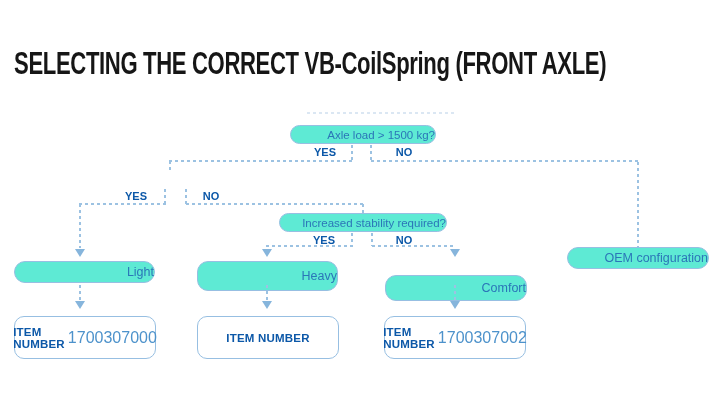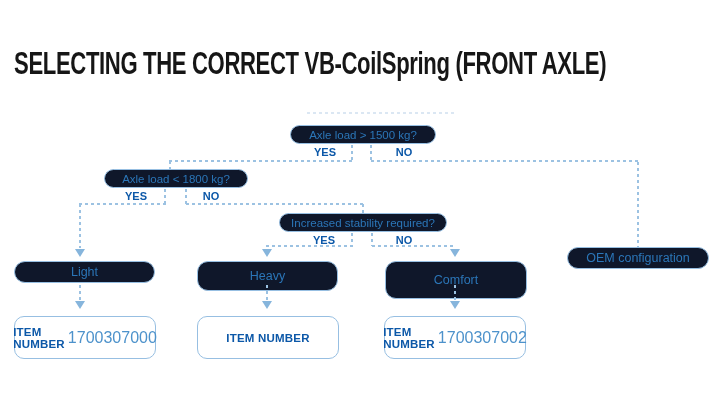--- a/index.html
+++ b/index.html
@@ -14,23 +14,23 @@
   html,body{margin:0;padding:0;background:#ffffff;}
   body{font-family:"Liberation Sans",sans-serif;}
   .stage{position:relative;width:720px;height:405px;background:#fff;overflow:hidden;}
   .title{
     position:absolute;left:14px;top:47px;margin:0;
     font-size:32px;font-weight:bold;letter-spacing:-0.5px;line-height:1;
     white-space:nowrap;transform:scaleX(0.69);transform-origin:0 0;
     color:var(--title-text);
   }
   .qbox,.pill{
-    position:absolute;box-sizing:border-box;background:#0f172a;
+    position:absolute;box-sizing:border-box;background:#5eead4;
     border:1.5px solid var(--box-border);
-    display:flex;align-items:center;justify-content:center;
+    display:flex;align-items:center;justify-content:flex-end;
     color:var(--question-text);white-space:nowrap;
   }
   .qbox{border-radius:10px;font-size:11.5px;}
   .pill{border-radius:11px;font-size:12.5px;}
   .blabel{
     position:absolute;font-size:11px;font-weight:bold;line-height:12px;
     color:var(--branch-label);text-align:center;
   }
   .hdash{position:absolute;height:2px;
     background:repeating-linear-gradient(90deg,var(--connector) 0 3px,transparent 3px 6px);}
@@ -64,23 +64,20 @@
   <div class="blabel" style="left:303px;top:146px;width:44px;">YES</div>
   <div class="blabel" style="left:382px;top:146px;width:44px;">NO</div>
   <div class="vdash" style="left:351px;top:145px;height:16px;"></div>
   <div class="vdash" style="left:370px;top:145px;height:16px;"></div>
   <div class="hdash" style="left:169px;top:160px;width:183px;"></div>
   <div class="vdash" style="left:169px;top:161px;height:9px;"></div>
   <div class="hdash" style="left:371px;top:160px;width:267px;"></div>
   <div class="vdash" style="left:637px;top:162px;height:85px;"></div>
   <div class="arrow" style="left:633px;top:247px;"></div>
 
-  <div class="qbox" style="left:104px;top:169px;width:144px;height:19px;">
-    <span>Axle load &lt; 1800 kg?</span>
-  </div>
   <div class="blabel" style="left:114px;top:190px;width:44px;">YES</div>
   <div class="blabel" style="left:189px;top:190px;width:44px;">NO</div>
   <div class="vdash" style="left:164px;top:189px;height:15px;"></div>
   <div class="vdash" style="left:185px;top:189px;height:15px;"></div>
   <div class="hdash" style="left:79px;top:203px;width:87px;"></div>
   <div class="vdash" style="left:79px;top:204px;height:44px;"></div>
   <div class="arrow" style="left:75px;top:249px;"></div>
   <div class="hdash" style="left:186px;top:203px;width:178px;"></div>
   <div class="vdash" style="left:362px;top:204px;height:10px;"></div>
 
@@ -95,21 +92,21 @@
   <div class="arrow" style="left:262px;top:249px;"></div>
   <div class="hdash" style="left:372px;top:245px;width:84px;"></div>
   <div class="arrow" style="left:450px;top:249px;"></div>
 
   <div class="pill" style="left:14px;top:261px;width:141px;height:22px;">
     <span>Light</span>
   </div>
   <div class="pill" style="left:197px;top:261px;width:141px;height:30px;">
     <span>Heavy</span>
   </div>
-  <div class="pill" style="left:385px;top:261px;width:142px;height:38px;">
+  <div class="pill" style="left:385px;top:275px;width:142px;height:26px;">
     <span>Comfort</span>
   </div>
   <div class="pill" style="left:567px;top:247px;width:142px;height:22px;">
     <span>OEM configuration</span>
   </div>
 
   <div class="vdash" style="left:79px;top:285px;height:15px;"></div>
   <div class="arrow" style="left:75px;top:301px;"></div>
   <div class="vdash" style="left:266px;top:285px;height:15px;"></div>
   <div class="arrow" style="left:262px;top:301px;"></div>

